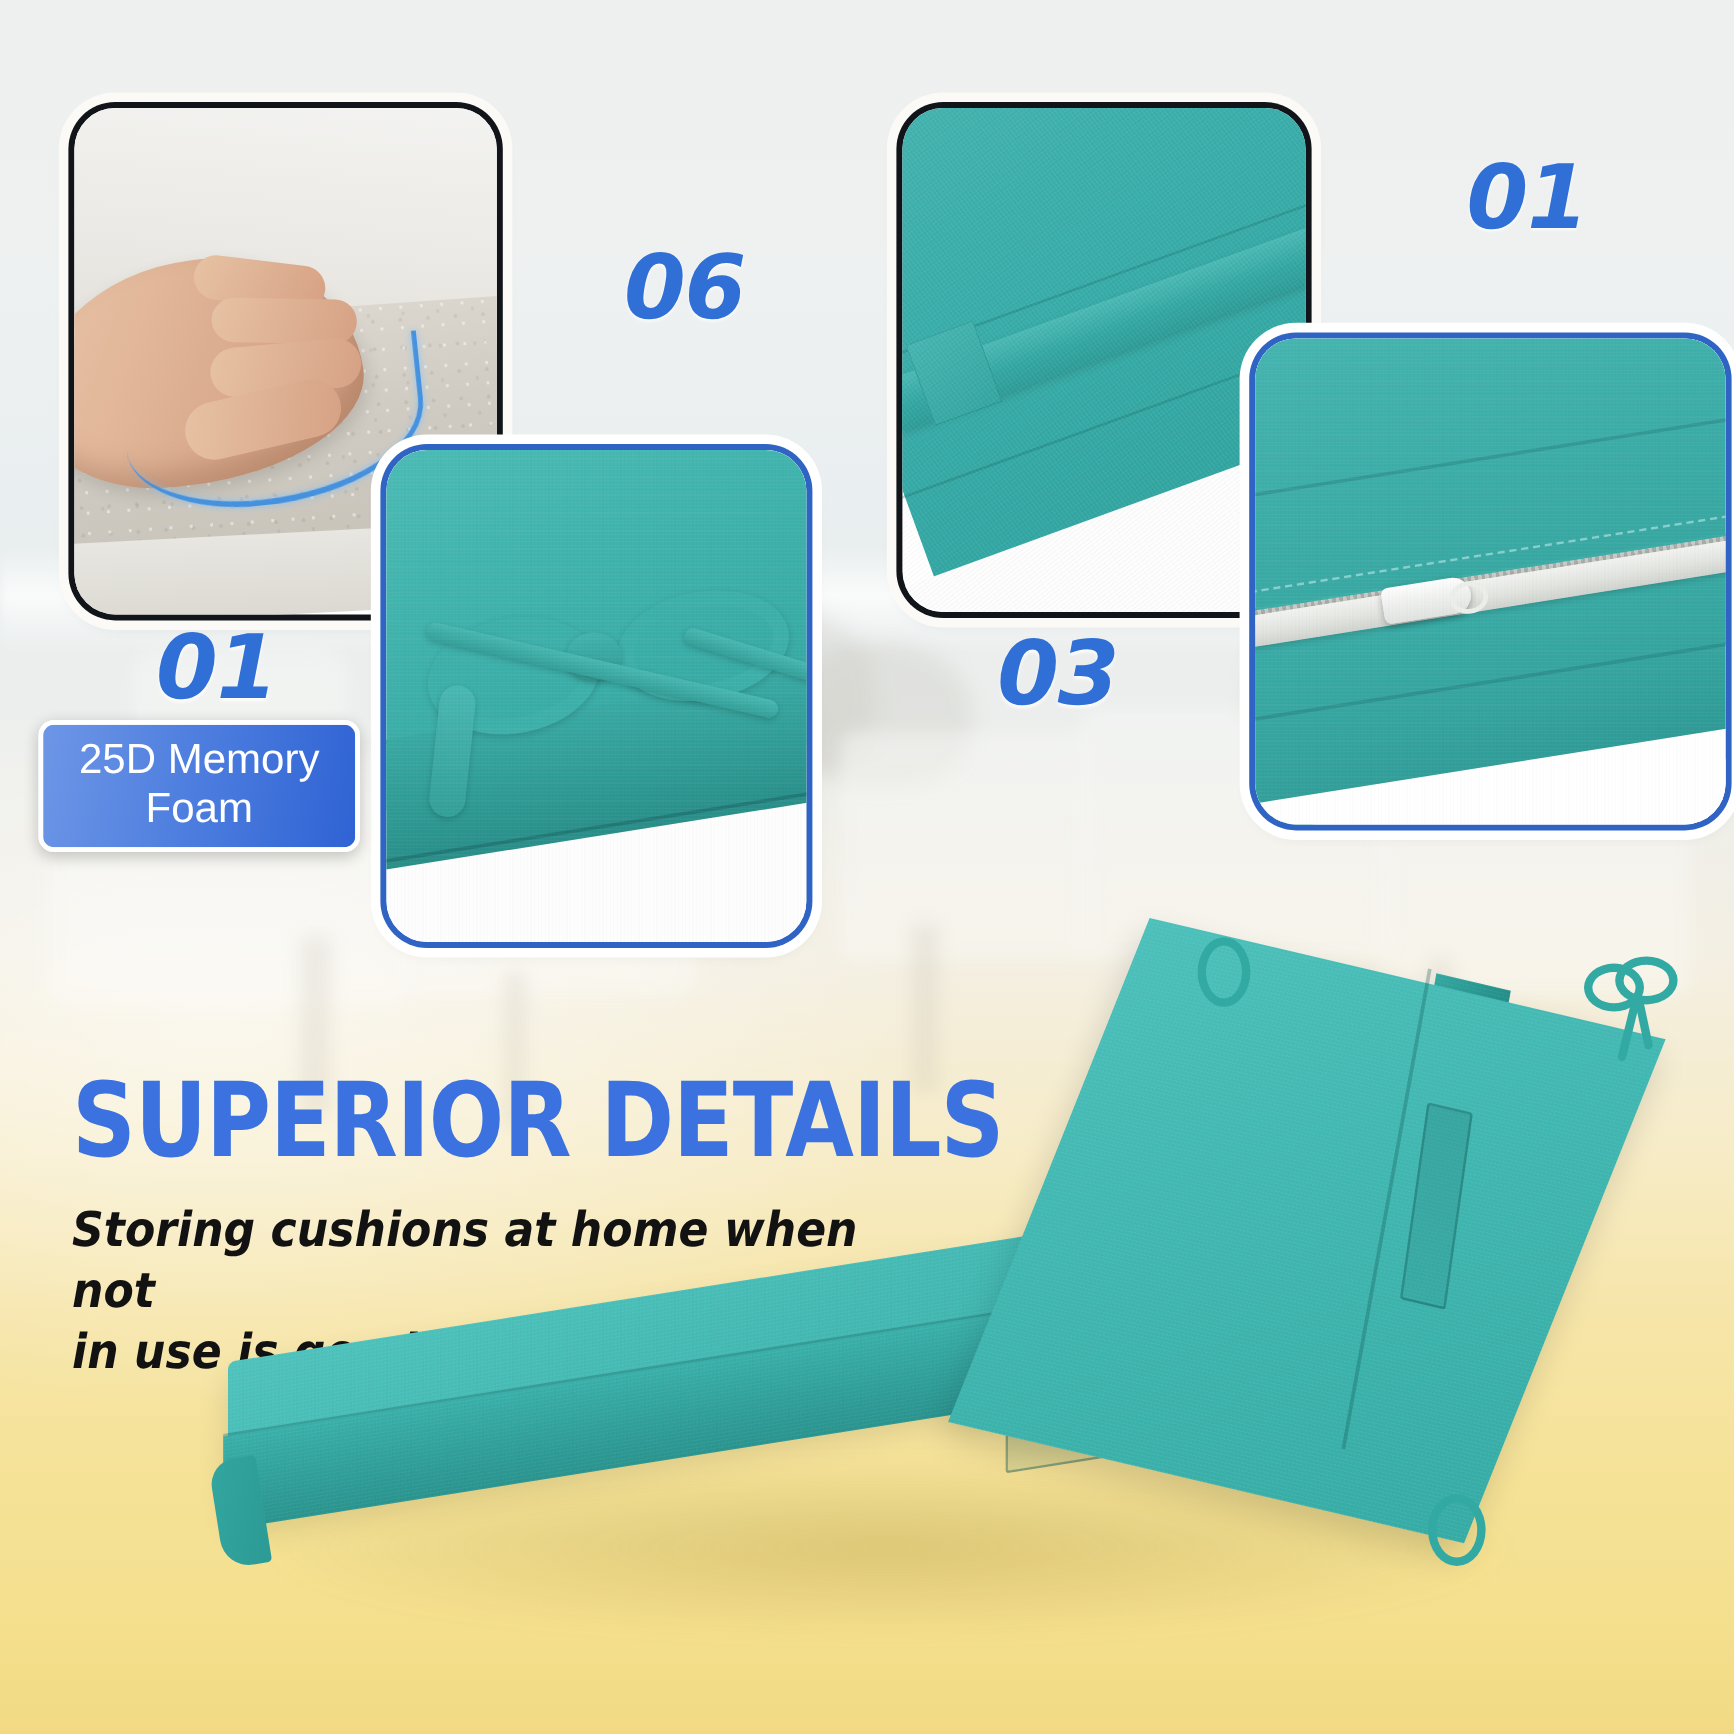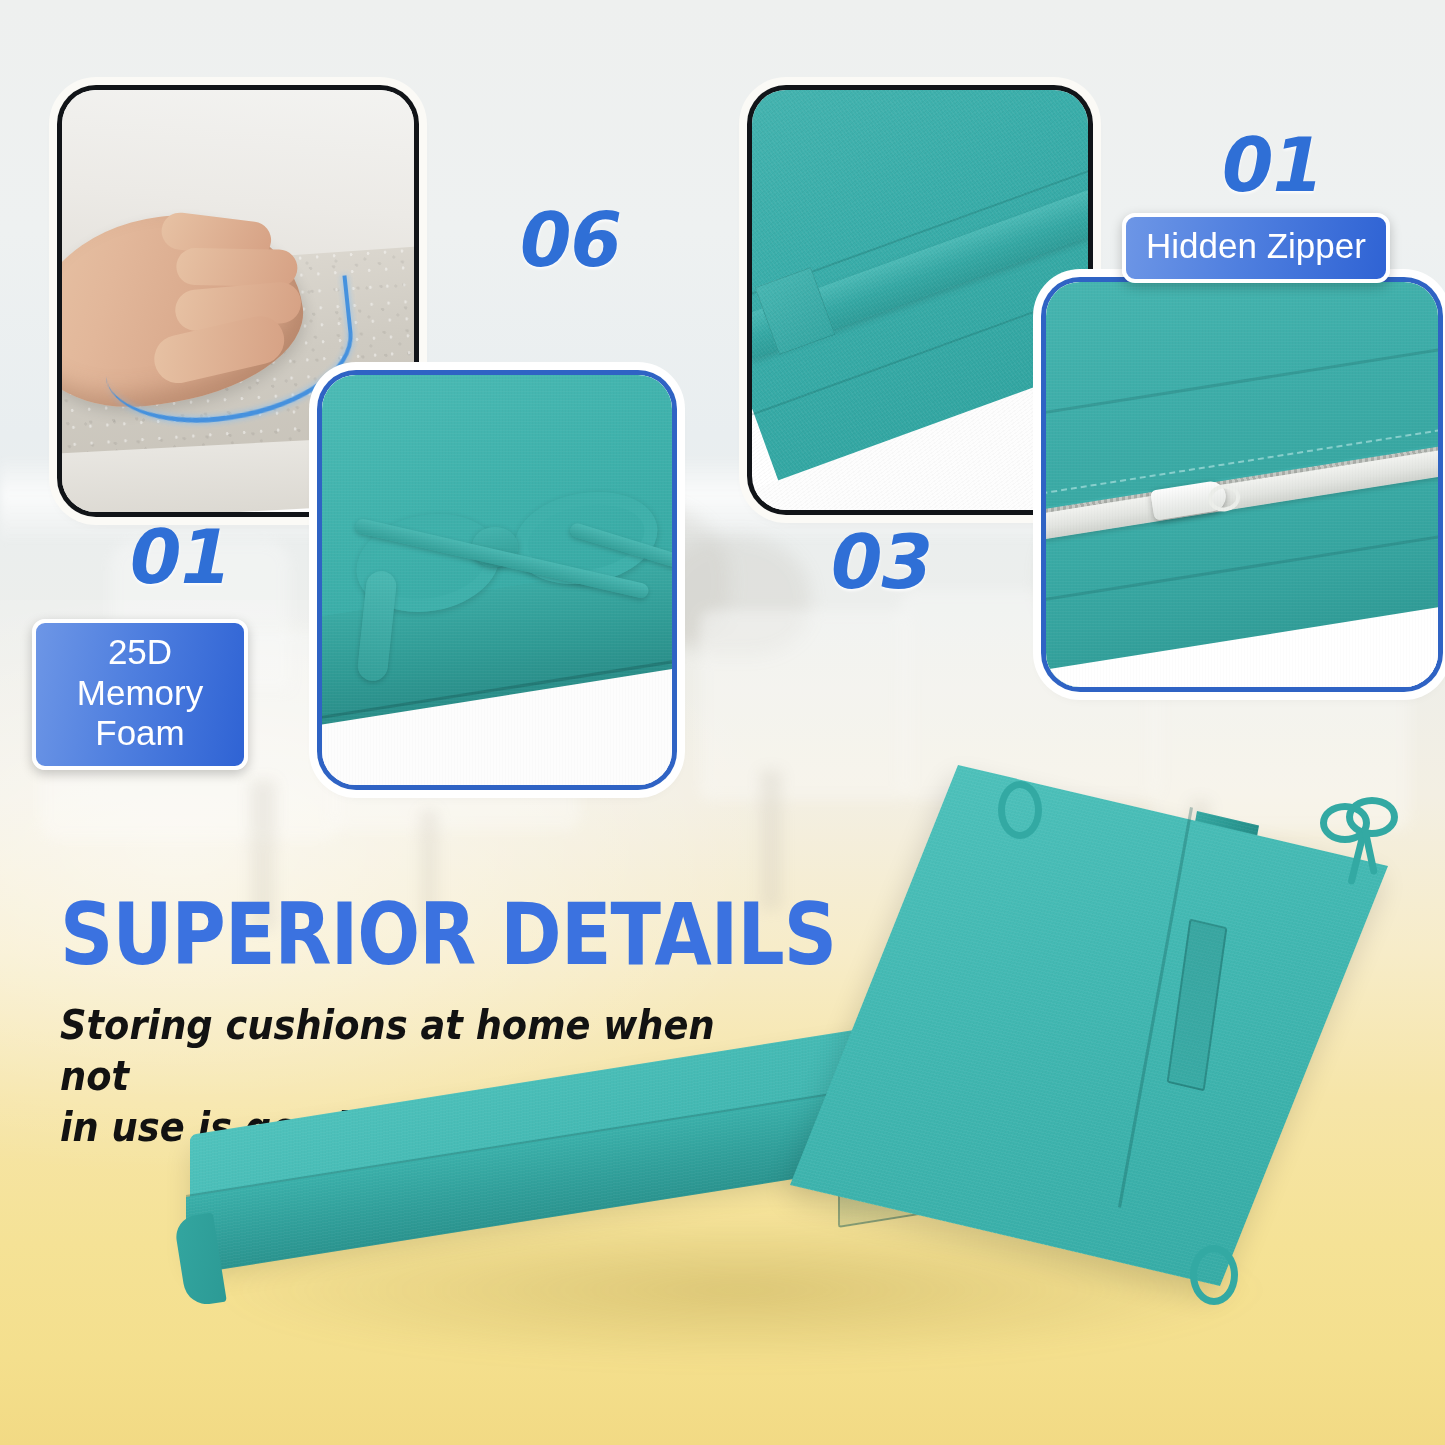--- a/index.html
+++ b/index.html
@@ -346,25 +346,24 @@
       <div class="p4-white"></div>
       <div class="tex-fabric"></div>
     </div>
   </div>
 
   <div class="num" id="n1" style="left:130px;top:520px;">01</div>
   <div class="num" id="n2" style="left:520px;top:203px;">06</div>
   <div class="num" id="n3" style="left:831px;top:525px;">03</div>
   <div class="num" id="n4" style="left:1222px;top:128px;">01</div>
 
-  <div class="pill wrap" id="b1" style="left:32px;top:619px;width:216px;">25D Memory<br>Foam</div>
-
-
-
-  <div class="pill" id="b4" style="left:1122px;top:213px;">Hidden Zipper</div>
+  <div class="pill wrap" id="b1" style="left:32px;top:600px;width:268px;">25D Memory<br>Foam</div>
+
+
+
 
   <div id="headline">SUPERIOR DETAILS</div>
   <div id="subline">
     <span>Storing cushions at home when not</span><br>
     <span>in use is good for its durability</span>
   </div>
 
   <div id="hero">
     <div class="hero-shadow"></div>
 

